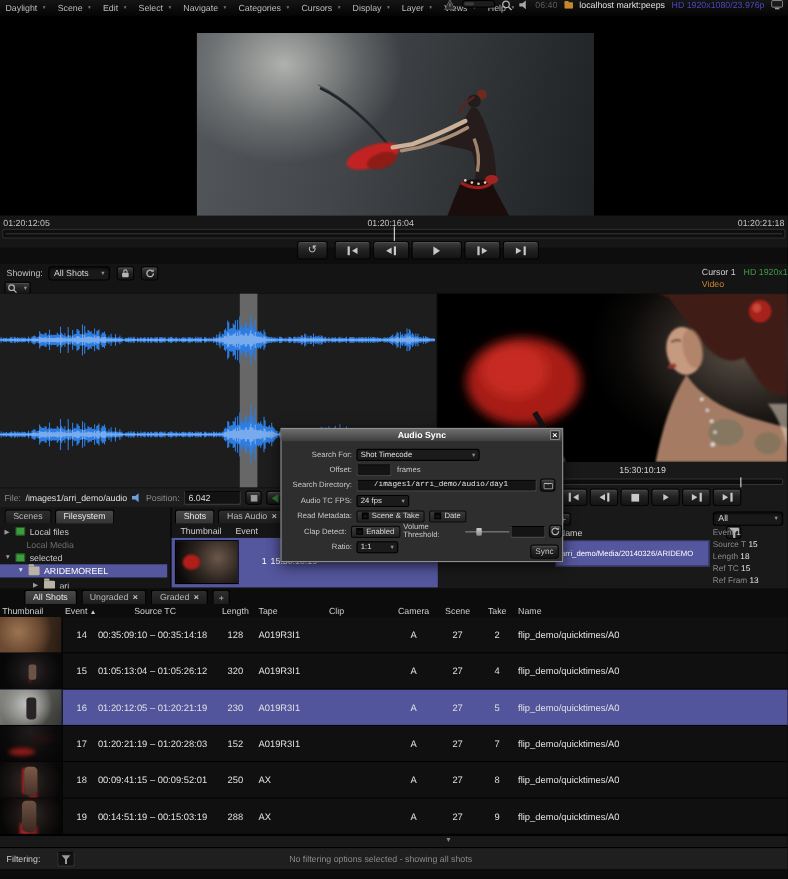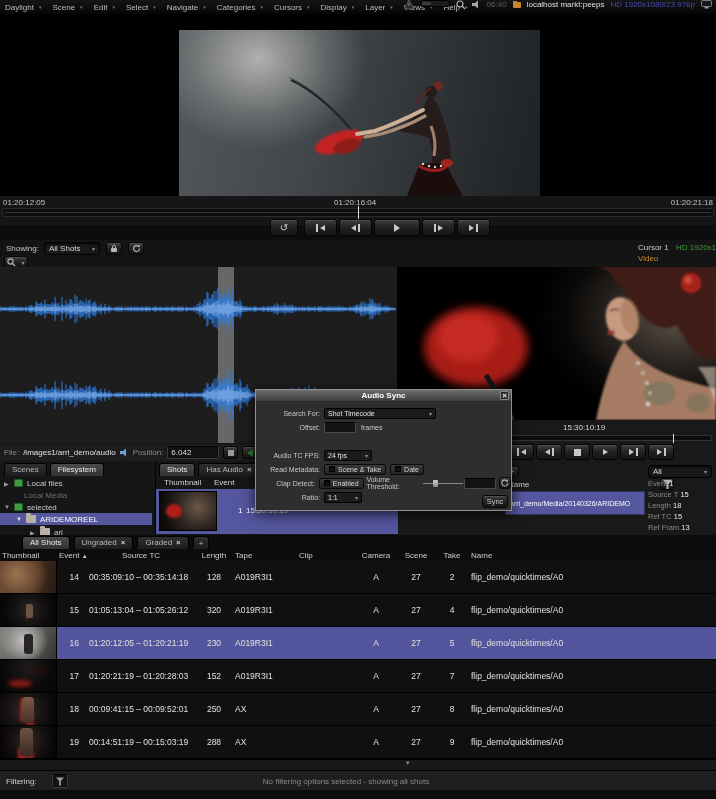--- a/index.html
+++ b/index.html
@@ -475,20 +475,30 @@
       <div class="ddd" style="width:112px">
           <span>Shot Timecode</span>
           <span class="caret">▾</span>
         </div>
     </div>
     <div class="drow" style="top:31px">
       <span class="dlabel">Offset:</span>
       <input class="dfield" style="width: 30px;" readonly="" value="0.0">
       <span style="color:#c8c8c8;font-size:7px;margin-left:5px">frames</span>
     </div>
+    <div class="drow" style="top:45px">
+      <span class="dlabel">Search Directory:</span>
+      <input class="dfield" style="width: 164px;" readonly="" value="/images1/arri_demo/audio/day1">
+      <div class="btn" style="width:14px;height:12px;margin-left:3px">
+        <svg width="9" height="7">
+            <rect x="0.5" y="1.5" width="8" height="5" rx="0.8" fill="none" stroke="#b5b5b5" stroke-width="0.9"></rect>
+            <path d="M0.5,1.5 h3 l1,1" fill="none" stroke="#b5b5b5" stroke-width="0.9"></path>
+          </svg>
+      </div>
+    </div>
     <div class="drow" style="top:59px">
       <span class="dlabel">Audio TC FPS:</span>
       <div class="ddd" style="width:48px">
           <span>24 fps</span>
           <span class="caret">▾</span>
         </div>
     </div>
     <div class="drow" style="top:73px">
       <span class="dlabel">Read Metadata:</span>
       <div class="toggle">

